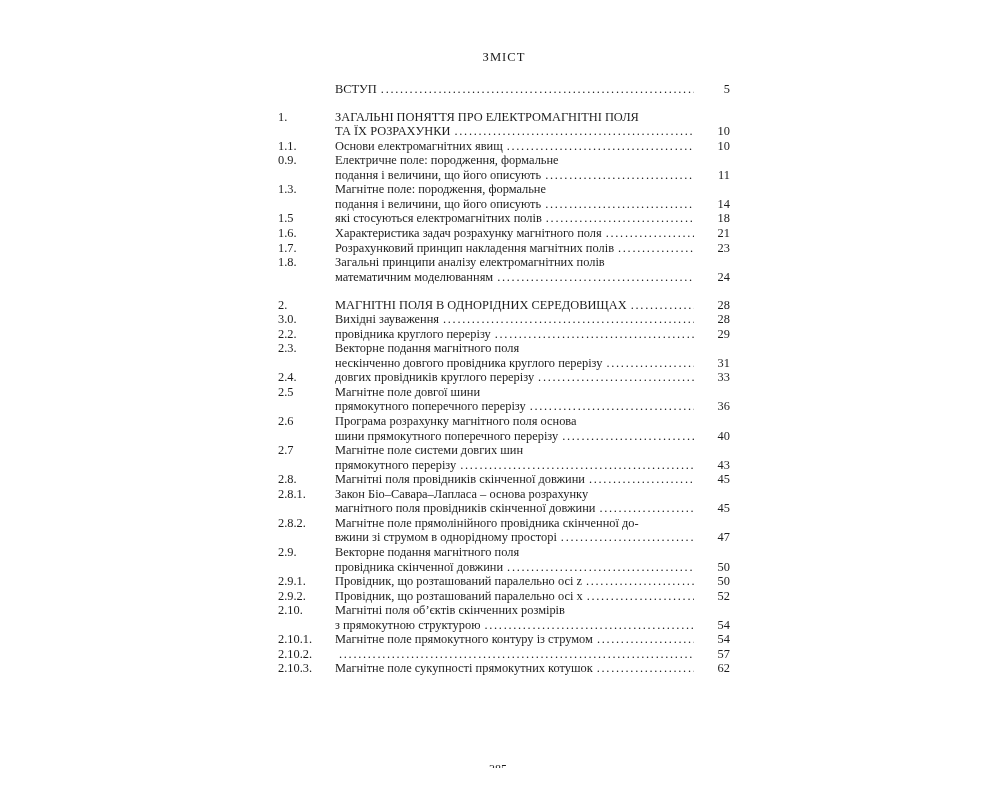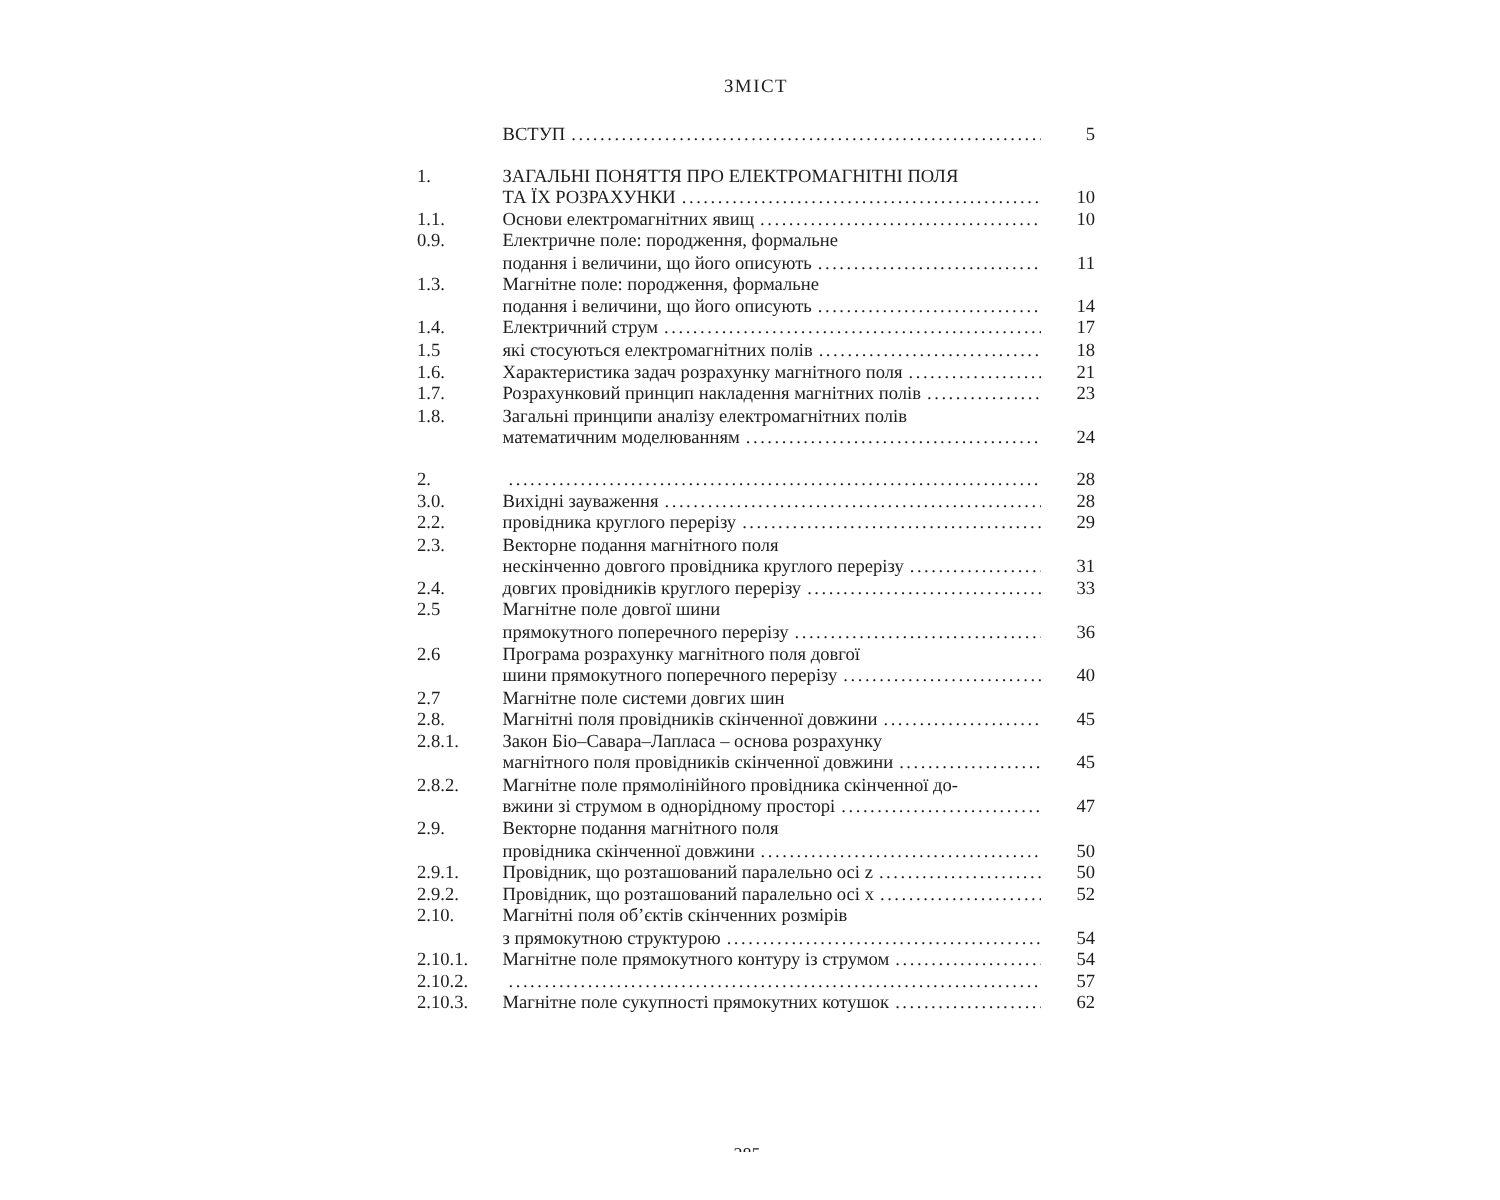--- a/index.html
+++ b/index.html
@@ -138,30 +138,20 @@
           <div class="body">
             <div class="line"><span class="text">Магнітне поле: породження, формальне</span></div>
             <div class="line last">
               <span class="text">подання і величини, що його описують</span>
               <span class="leader"></span>
               <span class="pagenum">14</span>
             </div>
           </div>
         </div>
         <div class="entry">
-          <div class="num">1.4.</div>
-          <div class="body">
-            <div class="line last">
-              <span class="text">Електричний струм</span>
-              <span class="leader"></span>
-              <span class="pagenum">17</span>
-            </div>
-          </div>
-        </div>
-        <div class="entry">
           <div class="num">1.5</div>
           <div class="body">
             <div class="line last">
               <span class="text">які стосуються електромагнітних полів</span>
               <span class="leader"></span>
               <span class="pagenum">18</span>
             </div>
           </div>
         </div>
         <div class="entry">
@@ -192,20 +182,21 @@
               <span class="text">математичним моделюванням</span>
               <span class="leader"></span>
               <span class="pagenum">24</span>
             </div>
           </div>
         </div>
         <div class="entry gap">
           <div class="num">2.</div>
           <div class="body">
             <div class="line last">
+              <span class="text">МАГНІТНІ ПОЛЯ В ОДНОРІДНИХ СЕРЕДОВИЩАХ</span>
               <span class="leader"></span>
               <span class="pagenum">28</span>
             </div>
           </div>
         </div>
         <div class="entry">
           <div class="num">3.0.</div>
           <div class="body">
             <div class="line last">
               <span class="text">Вихідні зауваження</span>
@@ -252,32 +243,37 @@
             <div class="line last">
               <span class="text">прямокутного поперечного перерізу</span>
               <span class="leader"></span>
               <span class="pagenum">36</span>
             </div>
           </div>
         </div>
         <div class="entry">
           <div class="num">2.6</div>
           <div class="body">
-            <div class="line"><span class="text">Програма розрахунку магнітного поля довгої</span></div>
+            <div class="line"><span class="text">Програма розрахунку магнітного поля основа</span></div>
             <div class="line last">
               <span class="text">шини прямокутного поперечного перерізу</span>
               <span class="leader"></span>
               <span class="pagenum">40</span>
             </div>
           </div>
         </div>
         <div class="entry">
           <div class="num">2.7</div>
           <div class="body">
             <div class="line"><span class="text">Магнітне поле системи довгих шин</span></div>
+            <div class="line last">
+              <span class="text">прямокутного перерізу</span>
+              <span class="leader"></span>
+              <span class="pagenum">43</span>
+            </div>
           </div>
         </div>
         <div class="entry">
           <div class="num">2.8.</div>
           <div class="body">
             <div class="line last">
               <span class="text">Магнітні поля провідників скінченної довжини</span>
               <span class="leader"></span>
               <span class="pagenum">45</span>
             </div>

